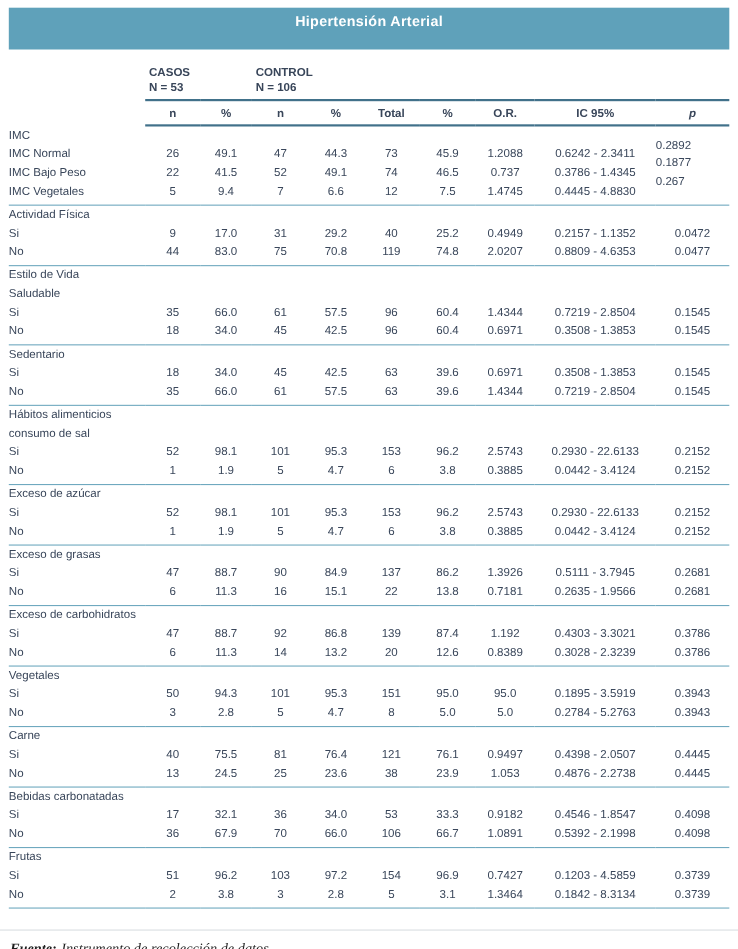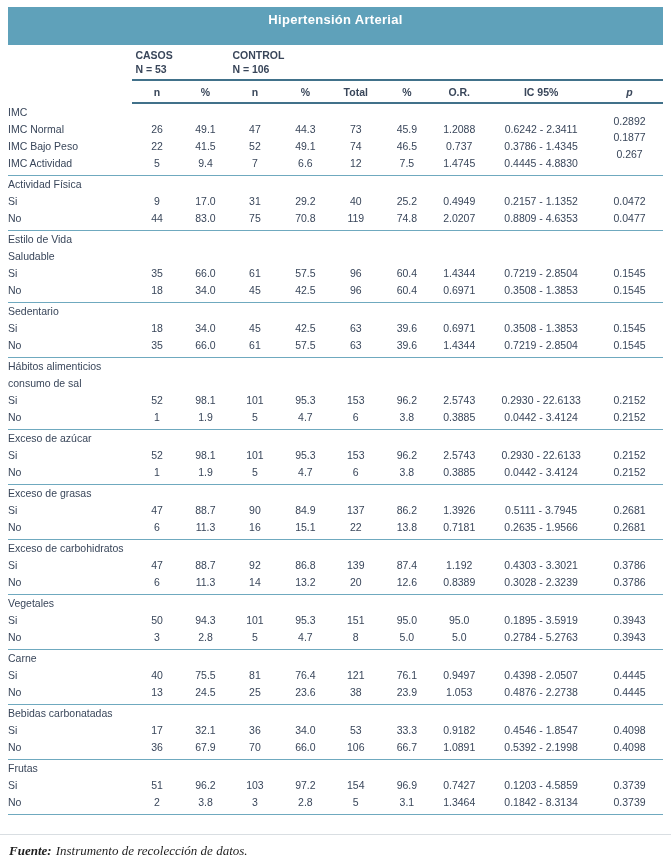--- a/index.html
+++ b/index.html
@@ -11,36 +11,36 @@
     background: var(--band, #5fa1ba);
     color: #ffffff;
     text-align: center;
     font-weight: bold;
     font-size: 13px;
     height: 38px;
     line-height: 26px;
     letter-spacing: 0.3px;
   }
 
-  table { border-collapse: collapse; width: 100%; margin-top: 0; table-layout: fixed; }
+  table { border-collapse: collapse; width: 100%; margin-top: 11px; table-layout: fixed; }
   td { font-size: 10.5px; color: var(--text, #39465a); vertical-align: middle; padding: 0; }
 
   tr.grp-row td { height: 35px; }
   td.grp { font-weight: bold; line-height: 14px; padding-left: 3px; }
   td.bline { border-bottom: 2px solid var(--hline, #41718a); }
 
   tr.col-row td { height: 23px; text-align: center; font-weight: bold; border-bottom: 2px solid var(--hline, #41718a); }
   tr.col-row td.lblcell { border-bottom: none; }
   td.pital { font-style: italic; }
 
   tbody td { height: 17px; }
   td.lbl { text-align: left; }
   td.bold { font-weight: normal; }
   td.num { text-align: center; }
-  td.pgroup { text-align: center; line-height: 16.5px; vertical-align: middle; }
+  td.pgroup { line-height: 16.5px; vertical-align: middle; }
   tr.sep td { height: 4px; border-bottom: 1.5px solid var(--sline, #6fa9bf); }
 
   .bottom-rule { border-top: 1px solid #d9dee2; margin: 19px -8px 0 -8px; }
   .fuente {
     font-family: "Liberation Serif", "DejaVu Serif", serif;
     font-size: 13px;
     color: #1f1f1f;
     margin: 8px 0 0 1px;
     font-style: italic;
   }
@@ -120,21 +120,21 @@
           <td class="num">22</td>
           <td class="num">41.5</td>
           <td class="num">52</td>
           <td class="num">49.1</td>
           <td class="num">74</td>
           <td class="num">46.5</td>
           <td class="num">0.737</td>
           <td class="num">0.3786 - 1.4345</td>
         </tr>
         <tr>
-          <td class="lbl">IMC Actividad</td>
+          <td class="lbl">IMC Vegetales</td>
           <td class="num">5</td>
           <td class="num">9.4</td>
           <td class="num">7</td>
           <td class="num">6.6</td>
           <td class="num">12</td>
           <td class="num">7.5</td>
           <td class="num">1.4745</td>
           <td class="num">0.4445 - 4.8830</td>
         </tr>
         <tr class="sep">

